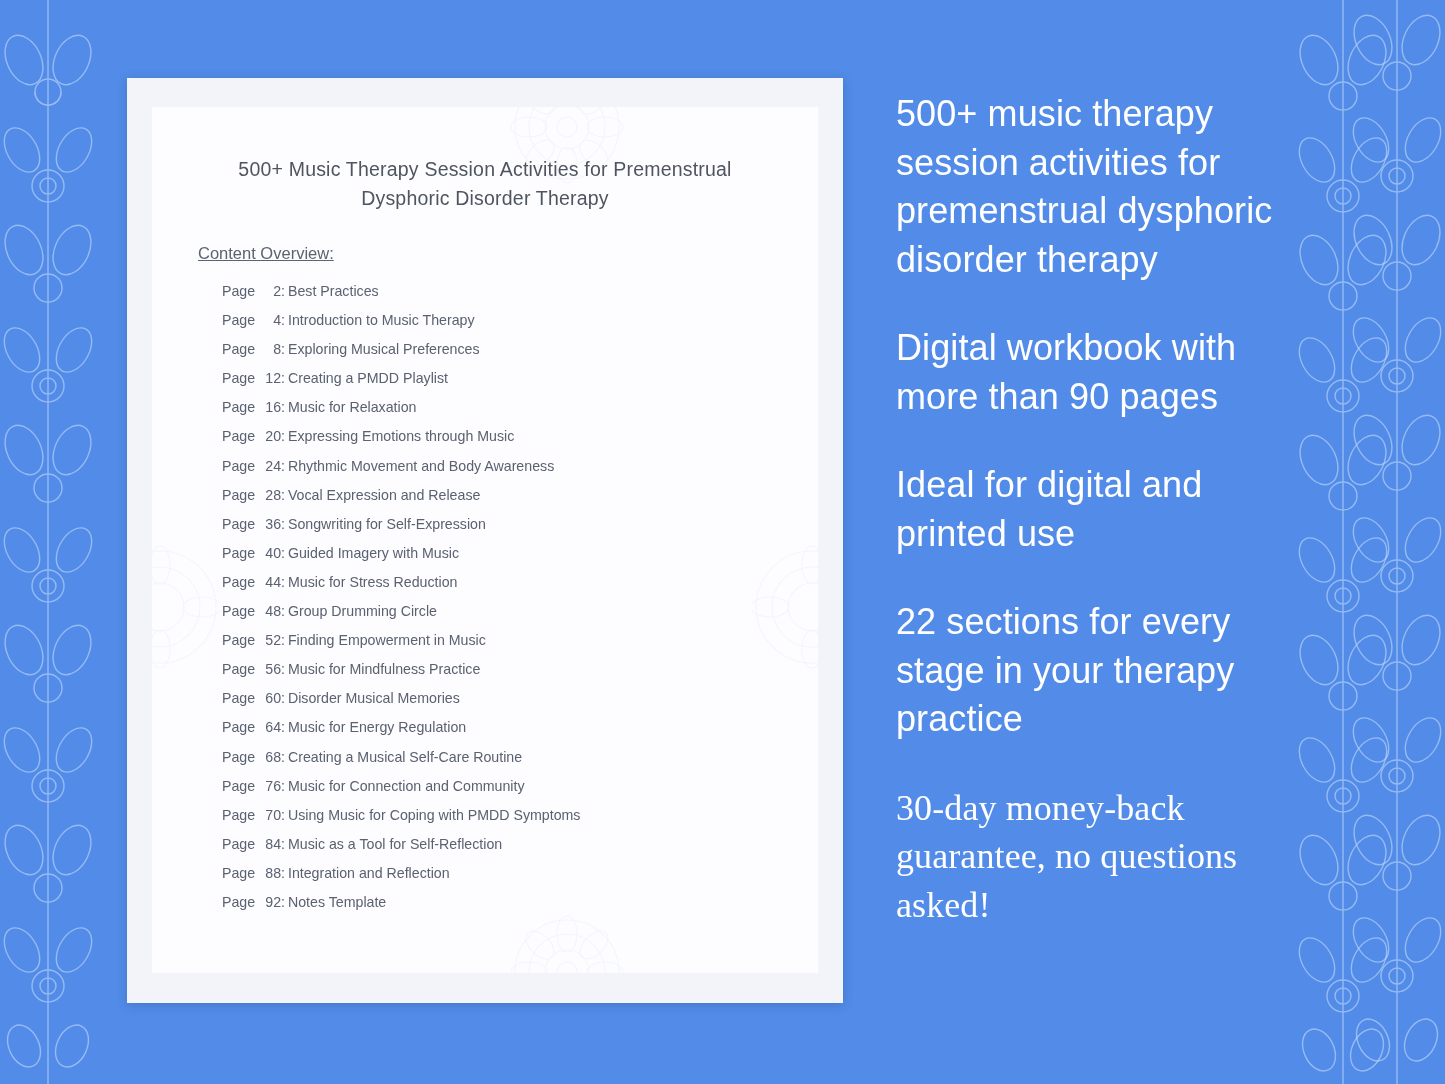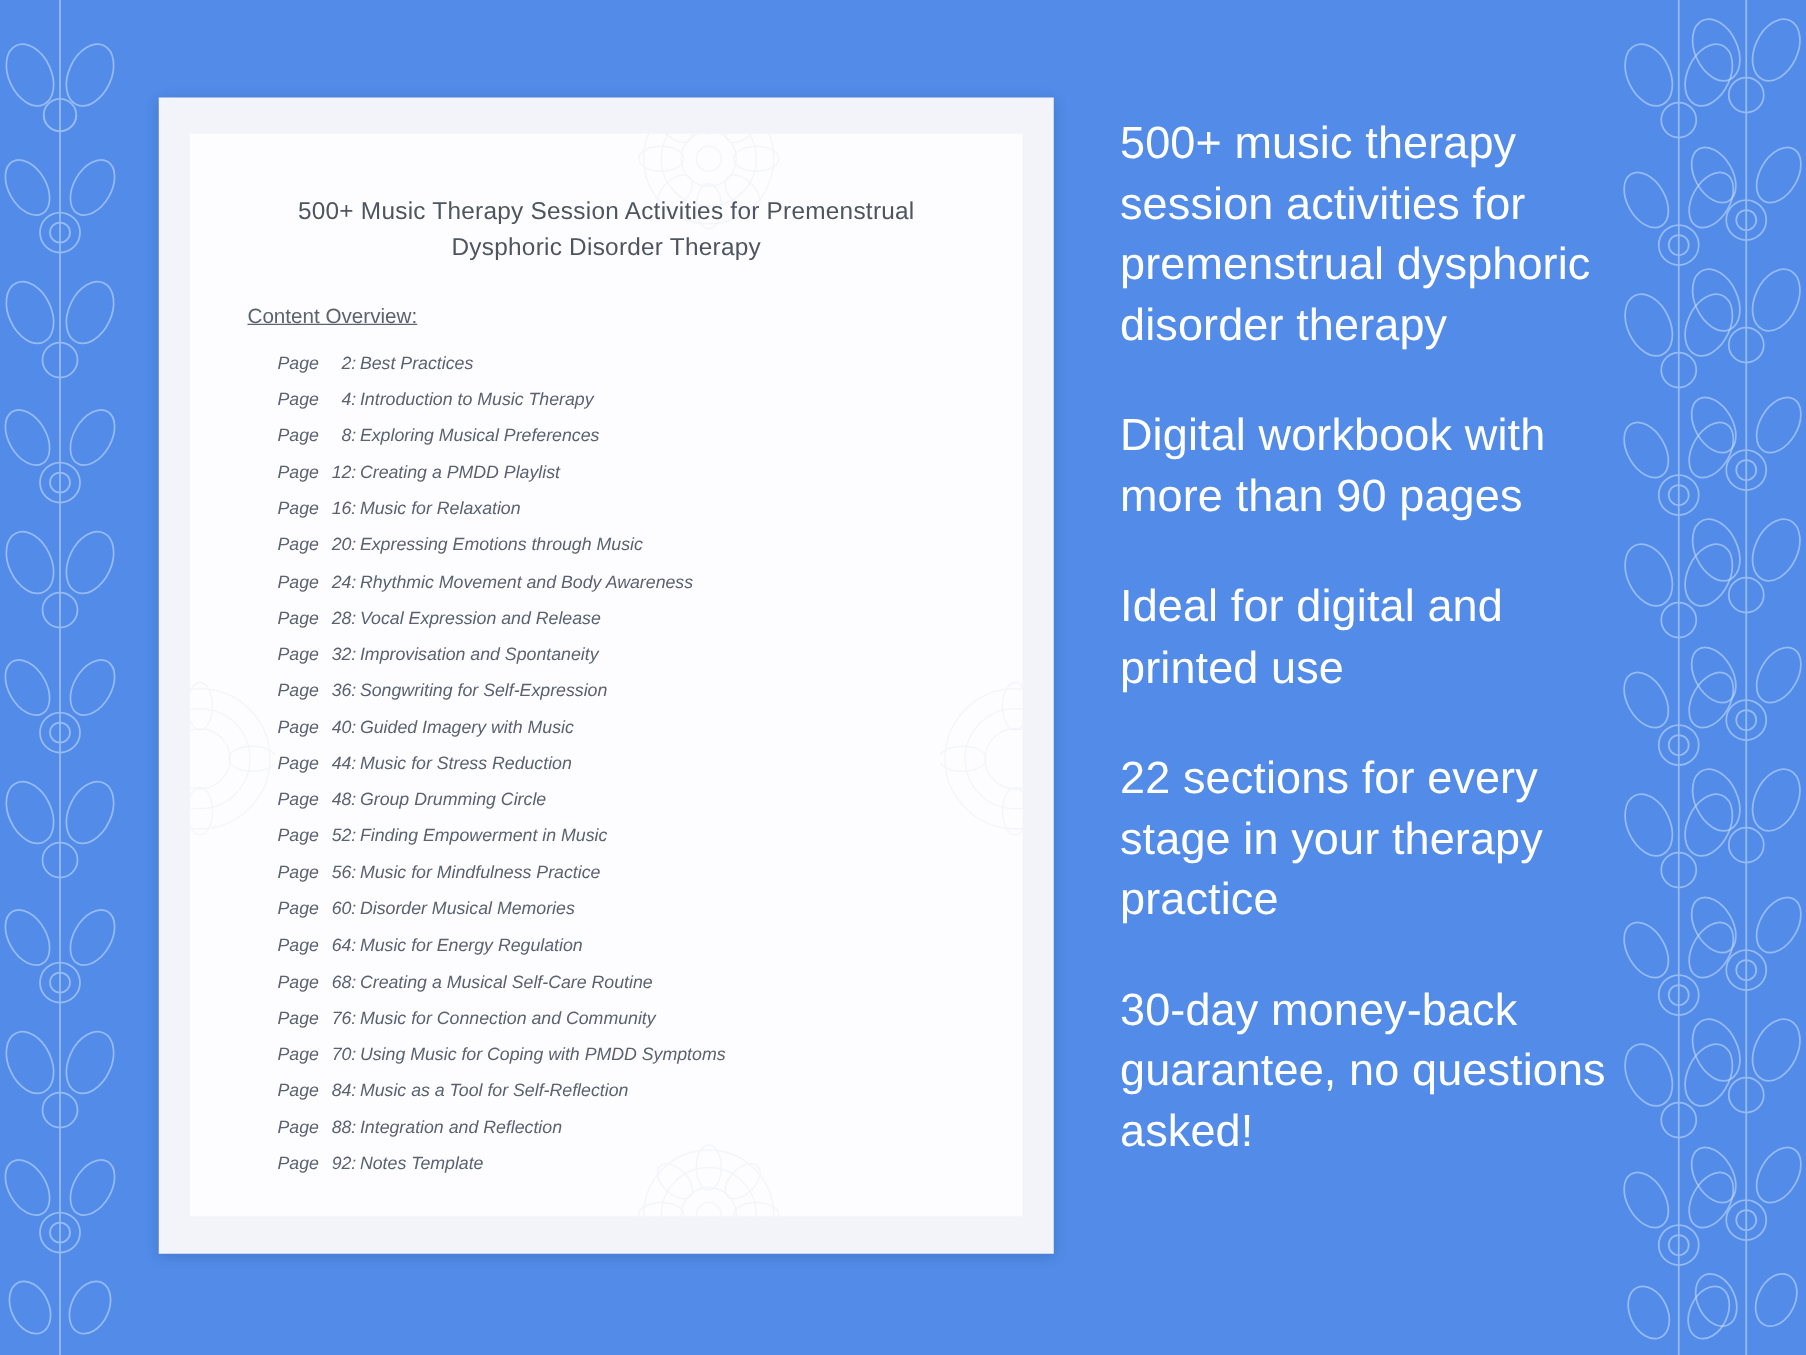--- a/index.html
+++ b/index.html
@@ -93,21 +93,20 @@
     color: #5c6370;
     font-weight: 400;
     text-decoration: underline;
   }
 
   .toc {
     position: relative;
     margin: 14px 0 0 0;
     padding: 0 0 0 70px;
     list-style: none;
-    font-style: italic;
   }
   .toc li {
     font-size: 14.2px;
     color: #5a6170;
     line-height: 29.1px;
     white-space: pre;
   }
   .toc .pg {
     display: inline-block;
     width: 62px;
@@ -133,21 +132,21 @@
     width: 420px;
   }
   .bullet {
     color: #ffffff;
     font-size: 36px;
     line-height: 48.5px;
     font-weight: 400;
     margin-bottom: 40px;
     letter-spacing: 0.1px;
   }
-  .bullet:last-child { margin-bottom: 0; }
+  .bullet:last-child { margin-bottom: 0; font-family: Liberation Serif, serif; }
 </style>
 </head>
 <body>
 
 <div class="page-wrap">
 
   <svg class="floral-band left" viewBox="0 0 96 1084" preserveAspectRatio="none" aria-hidden="true">
     <g fill="none" stroke="#cfe0fb" stroke-width="1.4">
       <path d="M48 0 V1084"></path>
       <g>
@@ -349,21 +348,20 @@
 
         <ul class="toc" id="toc-list">
             <li><span class="pg"><span>Page</span> <span class="num">2</span>:</span><span> Best Practices</span></li>
             <li><span class="pg"><span>Page</span> <span class="num">4</span>:</span><span> Introduction to Music Therapy</span></li>
             <li><span class="pg"><span>Page</span> <span class="num">8</span>:</span><span> Exploring Musical Preferences</span></li>
             <li><span class="pg"><span>Page</span> <span class="num">12</span>:</span><span> Creating a PMDD Playlist</span></li>
             <li><span class="pg"><span>Page</span> <span class="num">16</span>:</span><span> Music for Relaxation</span></li>
             <li><span class="pg"><span>Page</span> <span class="num">20</span>:</span><span> Expressing Emotions through Music</span></li>
             <li><span class="pg"><span>Page</span> <span class="num">24</span>:</span><span> Rhythmic Movement and Body Awareness</span></li>
             <li><span class="pg"><span>Page</span> <span class="num">28</span>:</span><span> Vocal Expression and Release</span></li>
-            <li><span class="pg"><span>Page</span> <span class="num">32</span>:</span><span> Improvisation and Spontaneity</span></li>
             <li><span class="pg"><span>Page</span> <span class="num">36</span>:</span><span> Songwriting for Self-Expression</span></li>
             <li><span class="pg"><span>Page</span> <span class="num">40</span>:</span><span> Guided Imagery with Music</span></li>
             <li><span class="pg"><span>Page</span> <span class="num">44</span>:</span><span> Music for Stress Reduction</span></li>
             <li><span class="pg"><span>Page</span> <span class="num">48</span>:</span><span> Group Drumming Circle</span></li>
             <li><span class="pg"><span>Page</span> <span class="num">52</span>:</span><span> Finding Empowerment in Music</span></li>
             <li><span class="pg"><span>Page</span> <span class="num">56</span>:</span><span> Music for Mindfulness Practice</span></li>
             <li><span class="pg"><span>Page</span> <span class="num">60</span>:</span><span> Disorder Musical Memories</span></li>
             <li><span class="pg"><span>Page</span> <span class="num">64</span>:</span><span> Music for Energy Regulation</span></li>
             <li><span class="pg"><span>Page</span> <span class="num">68</span>:</span><span> Creating a Musical Self-Care Routine</span></li>
             <li><span class="pg"><span>Page</span> <span class="num">76</span>:</span><span> Music for Connection and Community</span></li>

